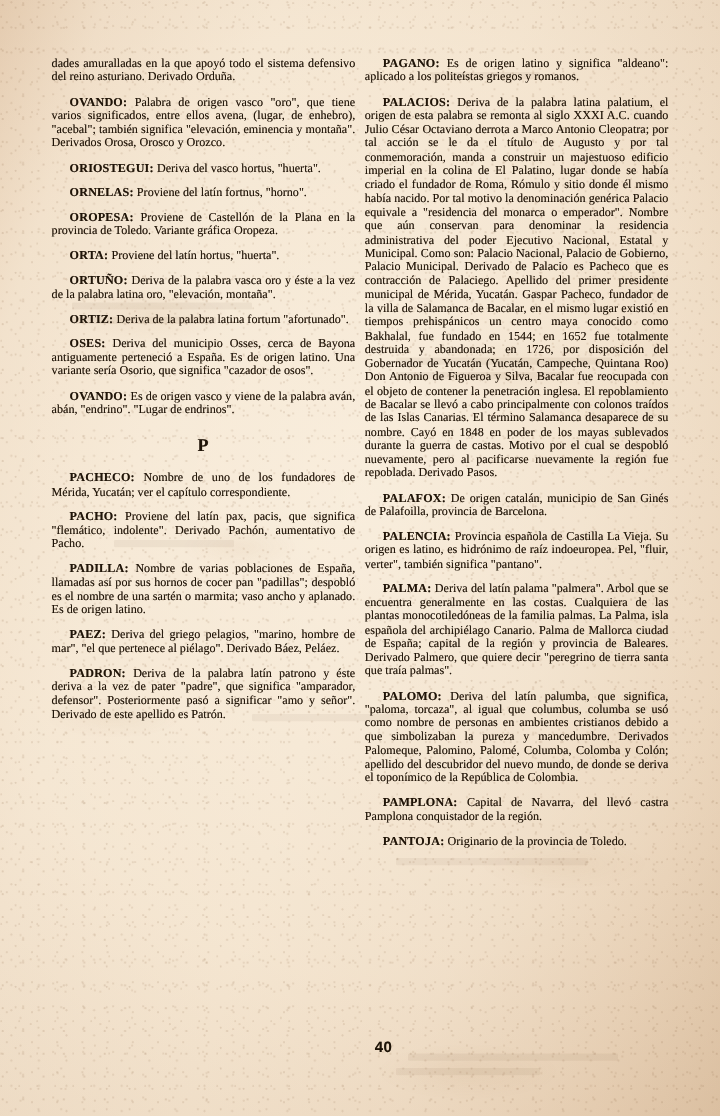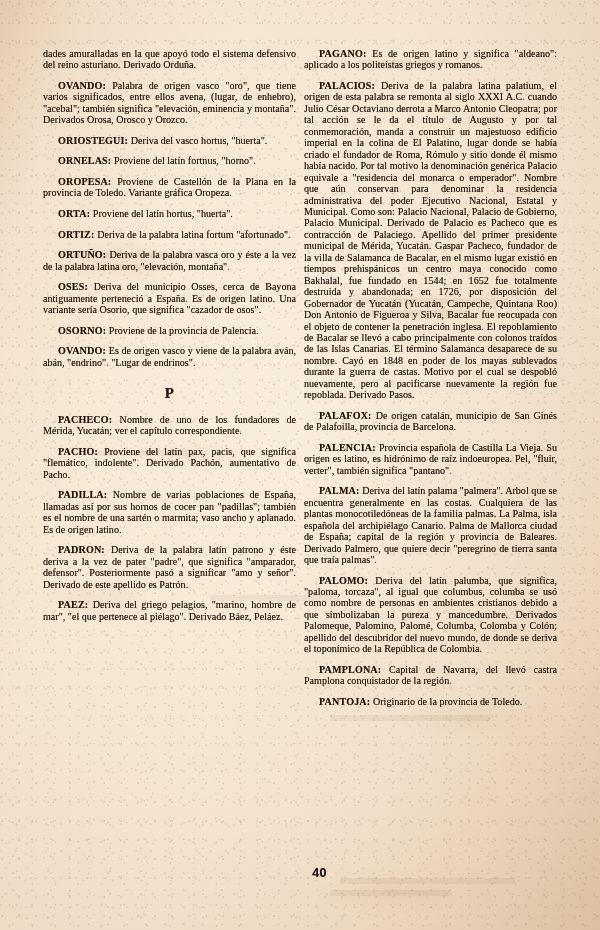--- a/index.html
+++ b/index.html
@@ -194,38 +194,34 @@
         <span>Proviene de Castellón de la Plana en la provincia de Toledo. Variante gráfica Oropeza.</span>
       </p>
 
       <p class="entry">
         <span class="hw">ORTA: </span>
         <span>Proviene del latín hortus, "huerta".</span>
       </p>
 
 
       <p class="entry">
+        <span class="hw">ORTUÑO: </span>
+        <span>Deriva de la palabra vasca oro y éste a la vez de la palabra latina oro, "elevación, montaña".</span>
+      </p>
+
+      <p class="entry">
         <span class="hw">ORTIZ: </span>
         <span>Deriva de la palabra latina fortum "afortunado".</span>
       </p>
 
       <p class="entry">
-        <span class="hw">ORTUÑO: </span>
-        <span>Deriva de la palabra vasca oro y éste a la vez de la palabra latina oro, "elevación, montaña".</span>
-      </p>
-
-      <p class="entry">
         <span class="hw">OSES: </span>
         <span>Deriva del municipio Osses, cerca de Bayona antiguamente perteneció a España. Es de origen latino. Una variante sería Osorio, que significa "cazador de osos".</span>
       </p>
 
-      <p class="entry">
-        <span class="hw">OSORNO: </span>
-        <span>Proviene de la provincia de Palencia.</span>
-      </p>
 
 
       <p class="entry">
         <span class="hw">OVANDO: </span>
         <span>Es de origen vasco y viene de la palabra aván, abán, "endrino". "Lugar de endrinos".</span>
       </p>
 
       <p class="section-letter">P</p>
 
       <p class="entry">
@@ -233,33 +229,33 @@
         <span>Nombre de uno de los fundadores de Mérida, Yucatán; ver el capítulo correspondiente.</span>
       </p>
 
       <p class="entry">
         <span class="hw">PACHO: </span>
         <span>Proviene del latín pax, pacis, que significa "flemático, indolente". Derivado Pachón, aumentativo de Pacho.</span>
       </p>
 
       <p class="entry">
         <span class="hw">PADILLA: </span>
-        <span>Nombre de varias poblaciones de España, llamadas así por sus hornos de cocer pan "padillas"; también es el nombre de una sartén o marmita; vaso ancho y aplanado. Es de origen latino.</span>
+        <span>Nombre de varias poblaciones de España, llamadas así por sus hornos de cocer pan "padillas"; despobló es el nombre de una sartén o marmita; vaso ancho y aplanado. Es de origen latino.</span>
+      </p>
+
+      <p class="entry">
+        <span class="hw">PAEZ: </span>
+        <span>Deriva del griego pelagios, "marino, hombre de mar", "el que pertenece al piélago". Derivado Báez, Peláez.</span>
       </p>
 
       <p class="entry">
         <span class="hw">PADRON: </span>
         <span>Deriva de la palabra latín patrono y éste deriva a la vez de pater "padre", que significa "amparador, defensor". Posteriormente pasó a significar "amo y señor". Derivado de este apellido es Patrón.</span>
       </p>
 
-      <p class="entry">
-        <span class="hw">PAEZ: </span>
-        <span>Deriva del griego pelagios, "marino, hombre de mar", "el que pertenece al piélago". Derivado Báez, Peláez.</span>
-      </p>
-
     </div>
 
     <div class="col" id="col-right">
 
       <p class="entry">
         <span class="hw">PAGANO: </span>
         <span>Es de origen latino y significa "aldeano": aplicado a los politeístas griegos y romanos.</span>
       </p>
 
       <p class="entry">

